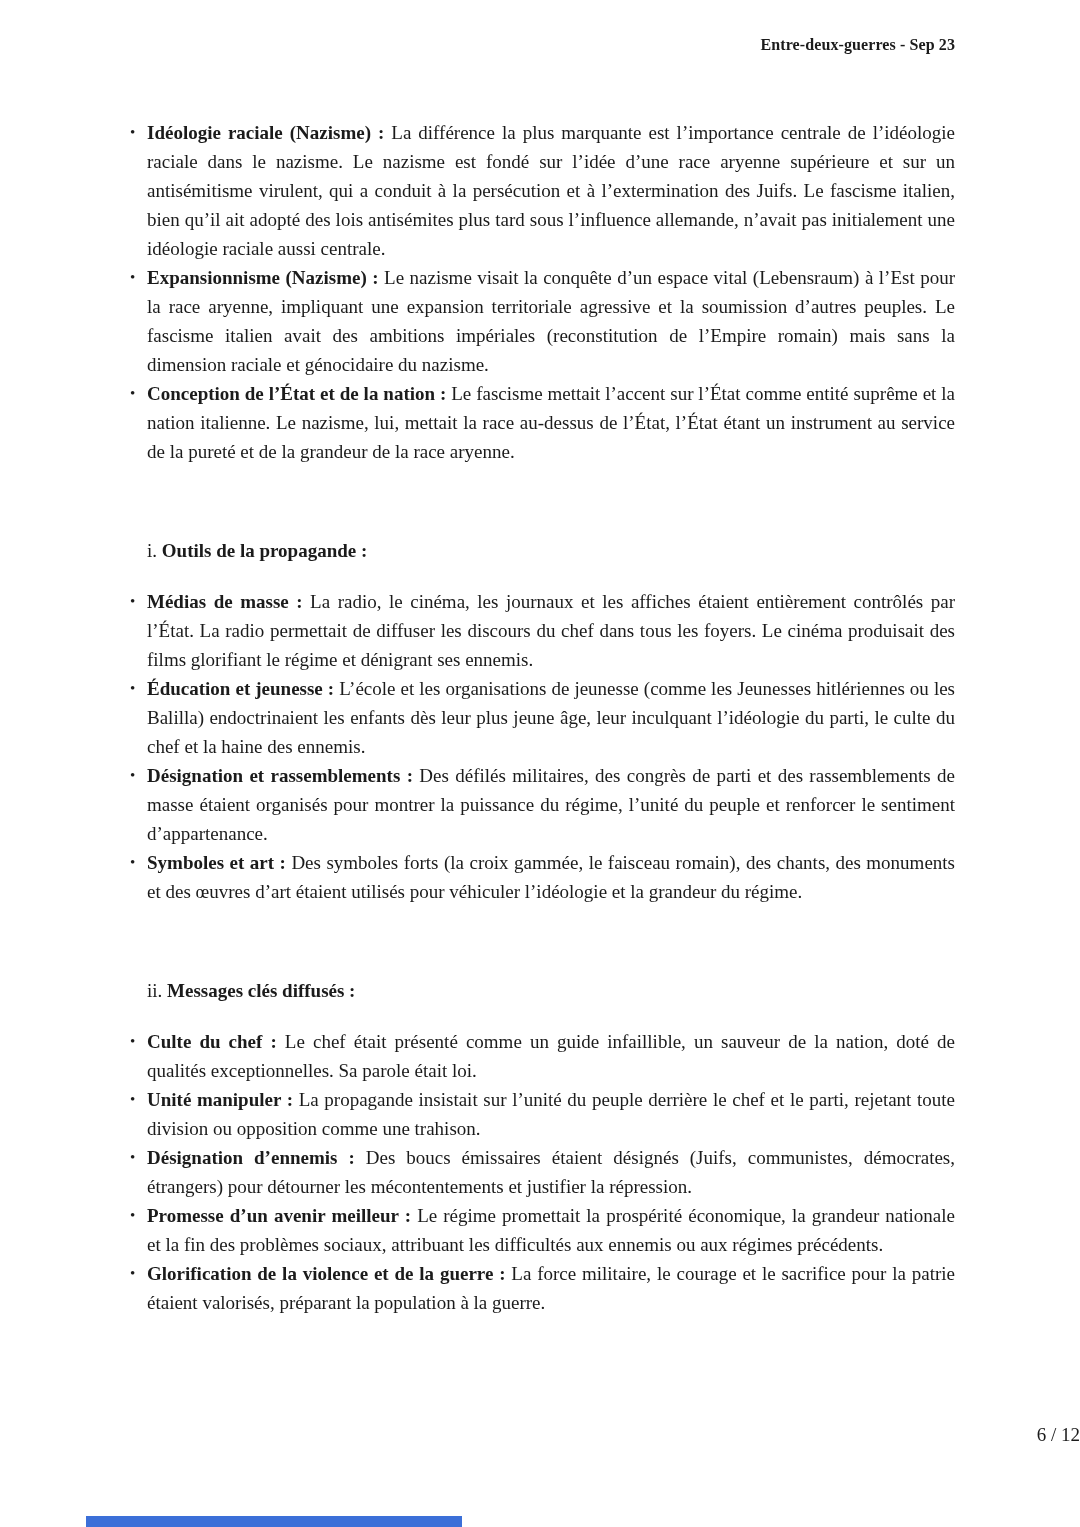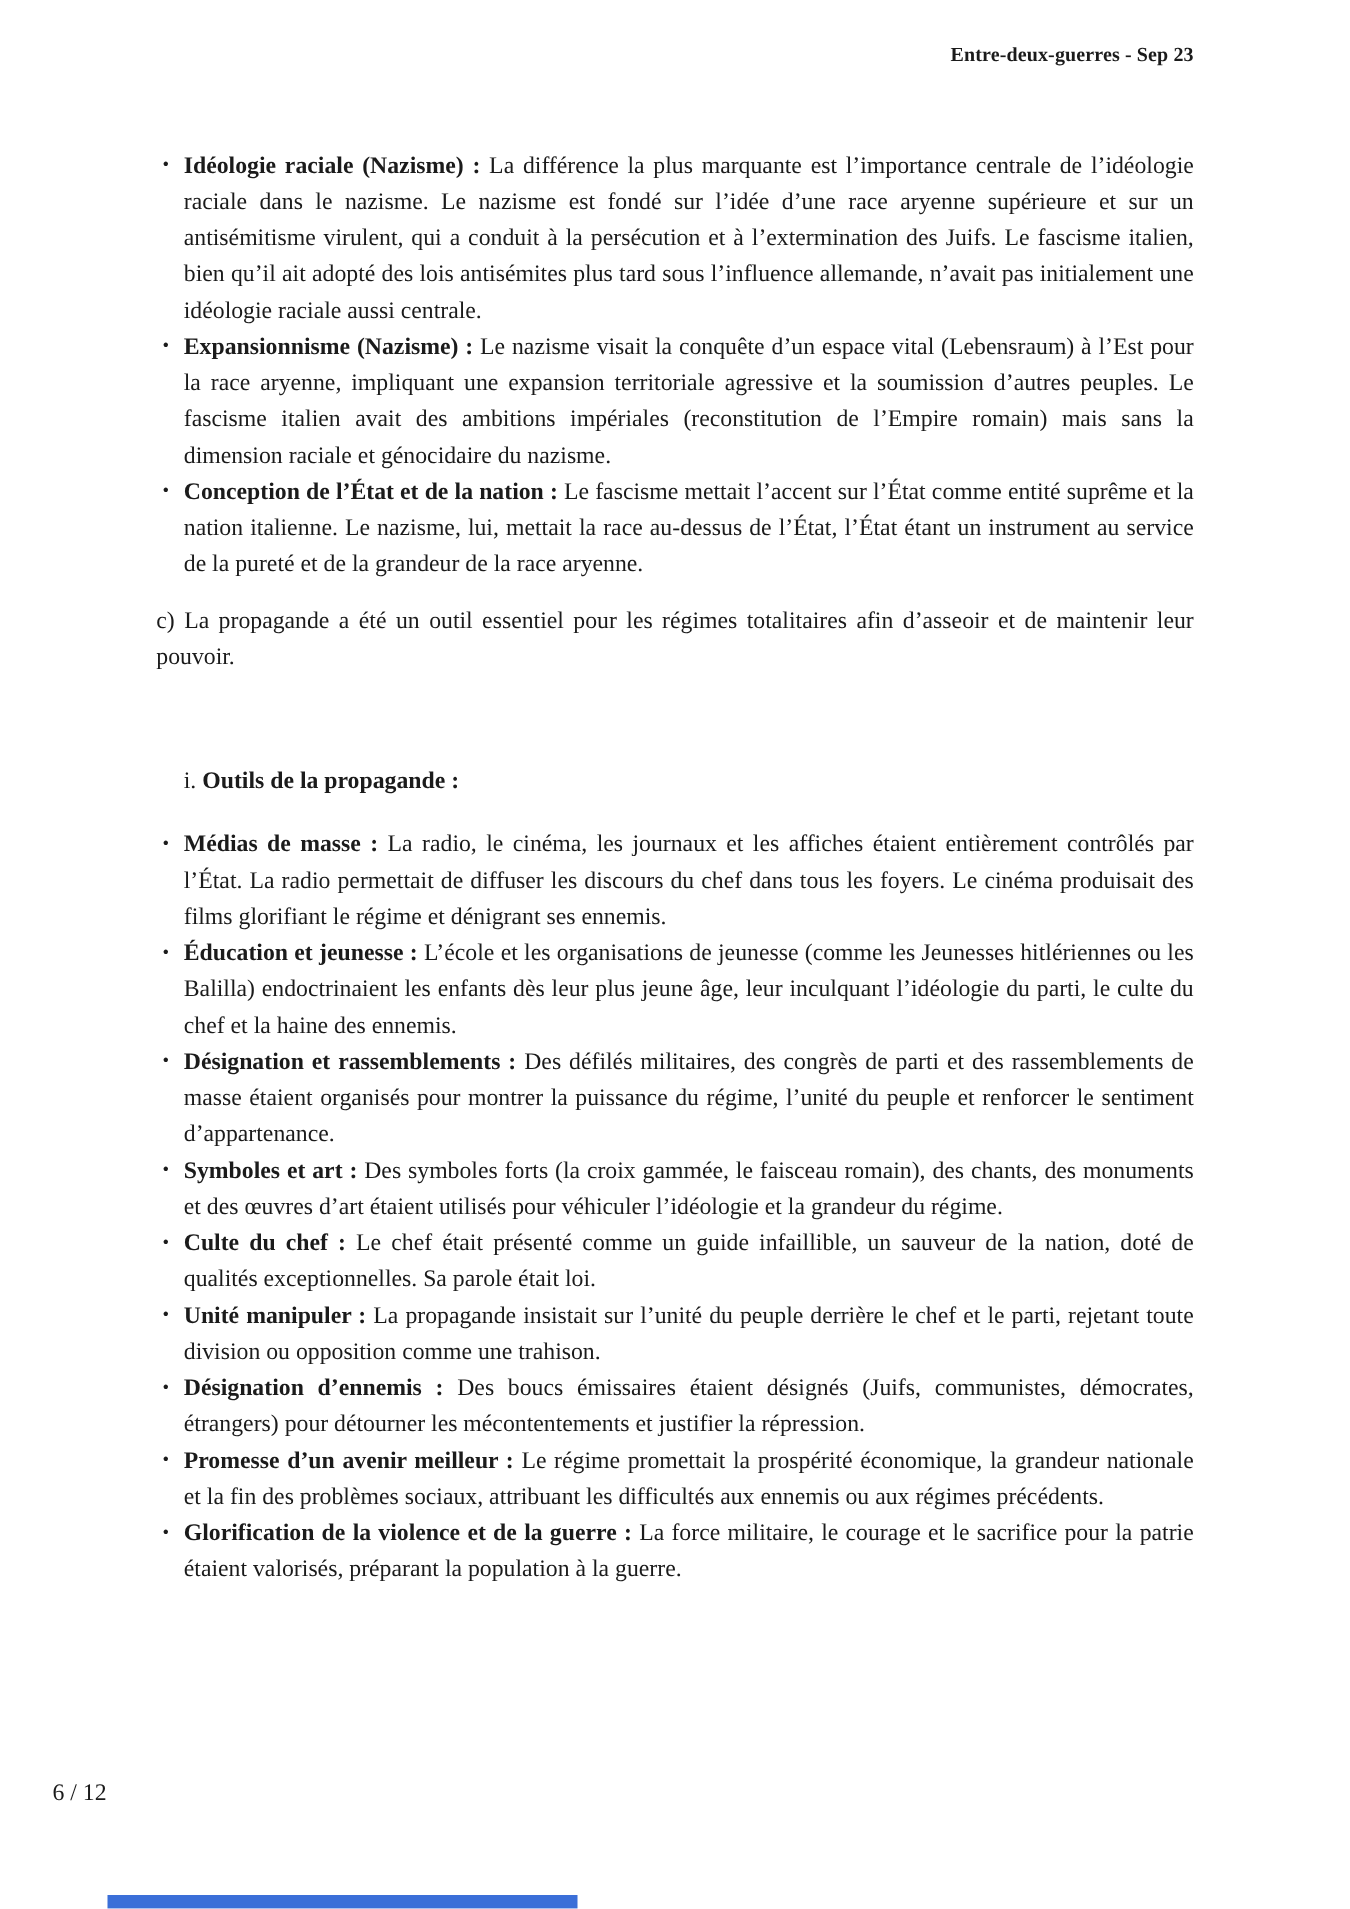--- a/index.html
+++ b/index.html
@@ -62,21 +62,21 @@
     font-weight: 400;
   }
   .sub-title {
     font-weight: 700;
   }
   .footer-pagenum {
     position: absolute;
     top: 1424px;
     left: 0;
     right: 0;
-    text-align: left;
+    text-align: right;
     font-size: 19px;
     padding-left: 42px;
   }
   .accent-bar {
     position: absolute;
     left: 86px;
     bottom: 0;
     width: 376px;
     height: 11px;
   }
@@ -101,21 +101,20 @@
         <span class="term">Expansionnisme (Nazisme) :</span>
         <span>Le nazisme visait la conquête d’un espace vital (Lebensraum) à l’Est pour la race aryenne, impliquant une expansion territoriale agressive et la soumission d’autres peuples. Le fascisme italien avait des ambitions impériales (reconstitution de l’Empire romain) mais sans la dimension raciale et génocidaire du nazisme.</span>
       </li>
       <li>
         <span class="bullet">•</span>
         <span class="term">Conception de l’État et de la nation :</span>
         <span>Le fascisme mettait l’accent sur l’État comme entité suprême et la nation italienne. Le nazisme, lui, mettait la race au-dessus de l’État, l’État étant un instrument au service de la pureté et de la grandeur de la race aryenne.</span>
       </li>
     </ul>
 
-    <p class="para">c) La propagande a été un outil essentiel pour les régimes totalitaires afin d’asseoir et de maintenir leur pouvoir.</p>
 
     <div class="subheading">
       <span class="sub-num">i.</span>
       <span class="sub-title">Outils de la propagande :</span>
     </div>
 
     <ul class="bullet-list">
       <li>
         <span class="bullet">•</span>
         <span class="term">Médias de masse :</span>
@@ -131,20 +130,24 @@
         <span class="term">Désignation et rassemblements :</span>
         <span>Des défilés militaires, des congrès de parti et des rassemblements de masse étaient organisés pour montrer la puissance du régime, l’unité du peuple et renforcer le sentiment d’appartenance.</span>
       </li>
       <li>
         <span class="bullet">•</span>
         <span class="term">Symboles et art :</span>
         <span>Des symboles forts (la croix gammée, le faisceau romain), des chants, des monuments et des œuvres d’art étaient utilisés pour véhiculer l’idéologie et la grandeur du régime.</span>
       </li>
     </ul>
 
+    <div class="subheading">
+      <span class="sub-num">ii.</span>
+      <span class="sub-title">Messages clés diffusés :</span>
+    </div>
 
     <ul class="bullet-list">
       <li>
         <span class="bullet">•</span>
         <span class="term">Culte du chef :</span>
         <span>Le chef était présenté comme un guide infaillible, un sauveur de la nation, doté de qualités exceptionnelles. Sa parole était loi.</span>
       </li>
       <li>
         <span class="bullet">•</span>
         <span class="term">Unité manipuler :</span>

